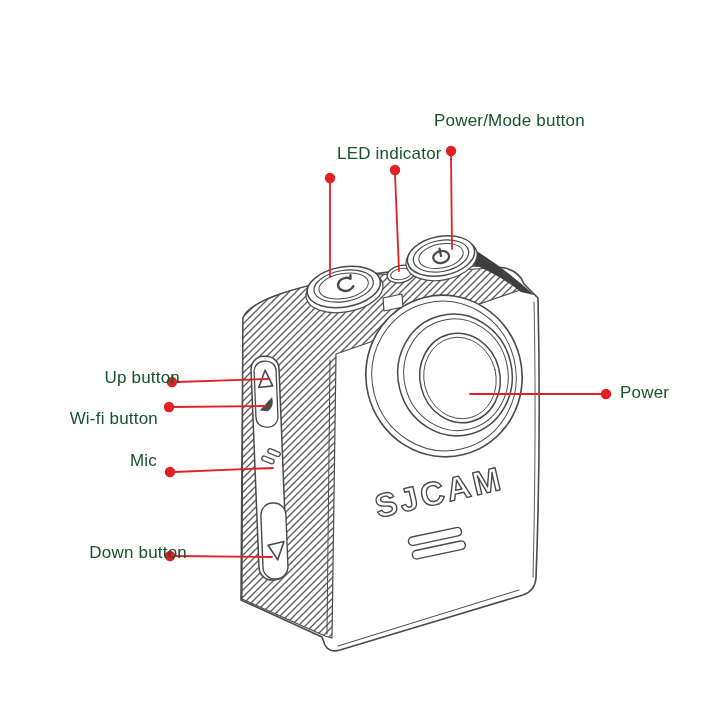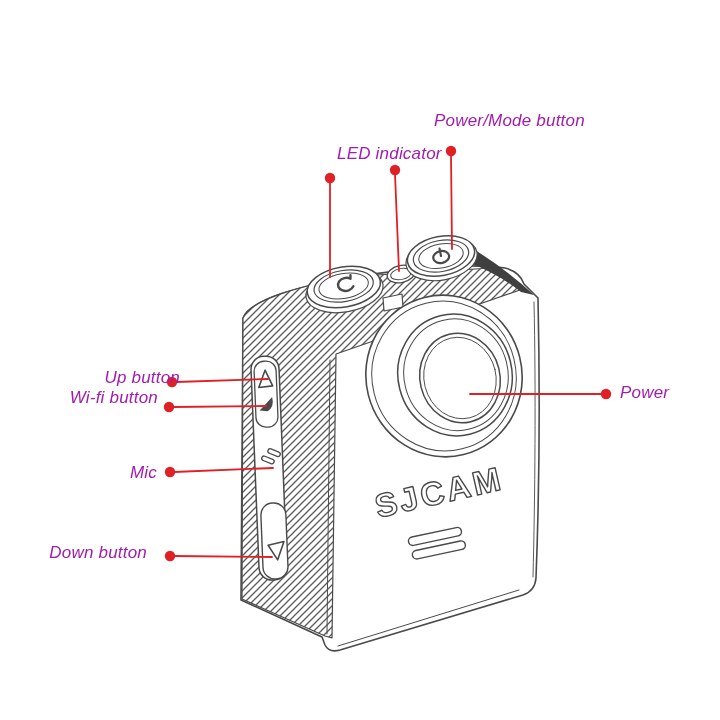--- a/index.html
+++ b/index.html
@@ -2,30 +2,30 @@
 <html><head>
 <meta charset="utf-8">
 <style>
   html,body{margin:0;padding:0;background:#ffffff;}
   .stage{
     position:relative;width:720px;height:720px;background:#ffffff;
     font-family:"Liberation Sans", sans-serif;overflow:hidden;
   }
   .art{position:absolute;left:0;top:0;width:720px;height:720px;}
   .callout{
-    position:absolute;font-size:17px;color:#a21caf;white-space:nowrap;
-    letter-spacing:.2px;line-height:1.05;font-style:italic;
+    position:absolute;font-size:17px;color:#14532d;white-space:nowrap;
+    letter-spacing:.2px;line-height:1.05;
   }
   #cl-shutter{left:204px;top:147px}
   #cl-led{left:337px;top:145px}
   #cl-power{left:434px;top:112px}
   #cl-up{right:540px;top:369px}
-  #cl-wifi{right:562px;top:389px}
-  #cl-mic{right:563px;top:464px}
-  #cl-down{right:573px;top:544px}
+  #cl-wifi{right:562px;top:410px}
+  #cl-mic{right:563px;top:452px}
+  #cl-down{right:533px;top:544px}
   #cl-lens{left:620px;top:384px}
 </style>
 </head>
 <body>
 
 <div class="stage">
 
   <svg class="art" viewBox="0 0 720 720" stroke-linejoin="round" stroke-linecap="round">
     <defs>
       <pattern id="hatch" width="7" height="7" patternUnits="userSpaceOnUse">

